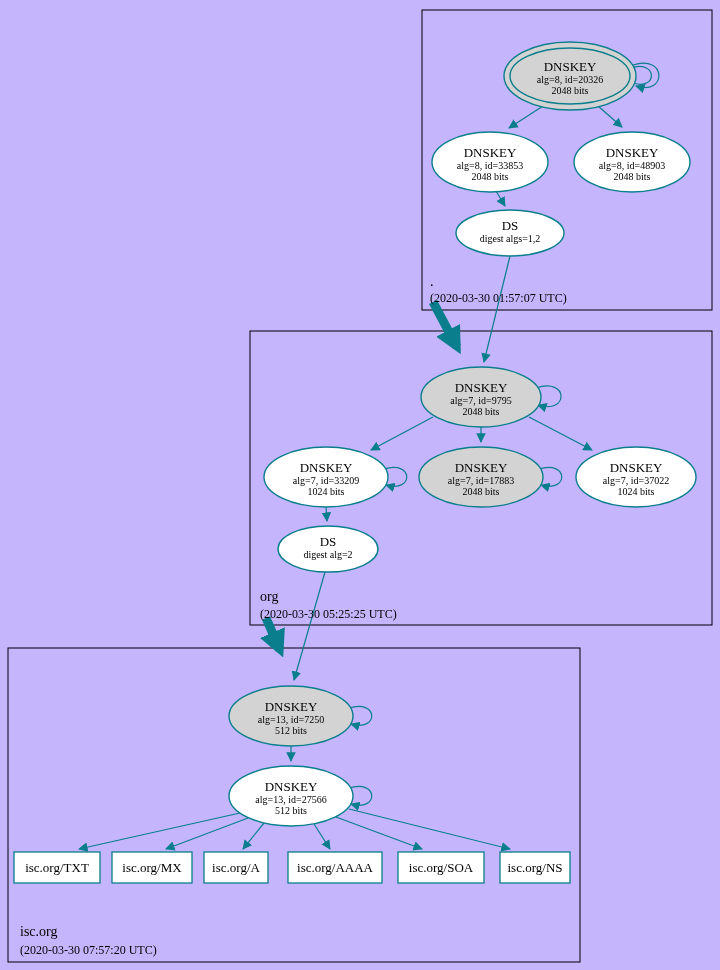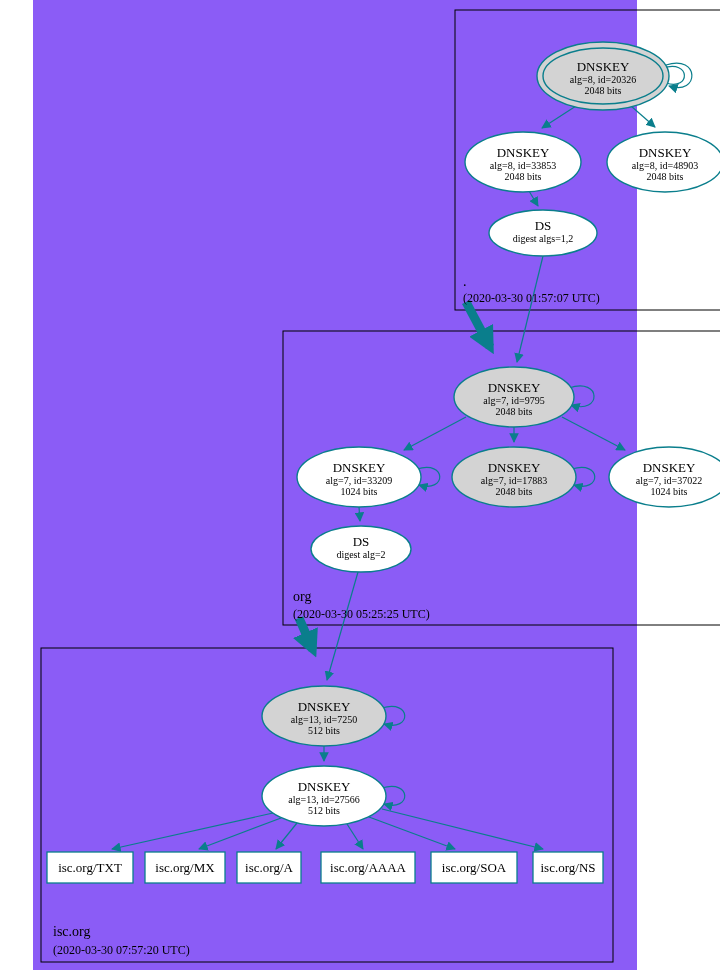--- a/index.html
+++ b/index.html
@@ -1,17 +1,17 @@
 <!DOCTYPE html>
 <html><head>
 <meta charset="utf-8">
 <style>
   html,body{margin:0;padding:0;background:#fff;}
-  .canvas{position:relative;width:604px;height:970px;background:#8b5cf6;
-          font-family:"Liberation Serif",serif;margin-left:33px;}
+  .canvas{position:relative;width:720px;height:970px;background:#c4b5fd;
+          font-family:"Liberation Serif",serif;}
   svg{display:block;}
   .zonebox{fill:none;stroke:#000;stroke-width:1;}
   .knode{fill:#d3d3d3;stroke:#0a7e8c;stroke-width:1.4;}
   .wnode{fill:#fff;stroke:#0a7e8c;stroke-width:1.4;}
   .edge{fill:none;stroke:#0a7e8c;stroke-width:1.2;}
   .thick{fill:none;stroke:#0a7e8c;stroke-width:9;}
   .rr{fill:#fff;stroke:#0a7e8c;stroke-width:1.3;}
   text{fill:#000;font-family:"Liberation Serif",serif;}
   .nt{font-size:13px;text-anchor:middle;}
   .nm{font-size:10px;text-anchor:middle;}

